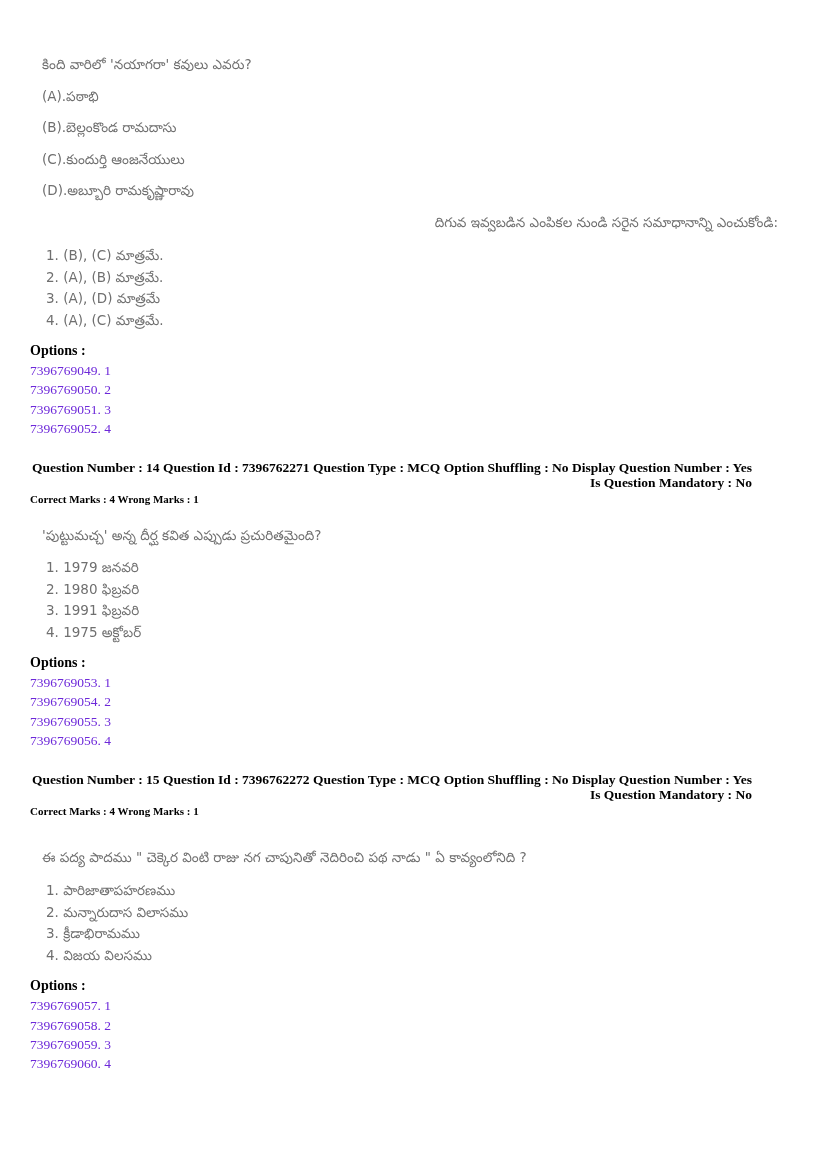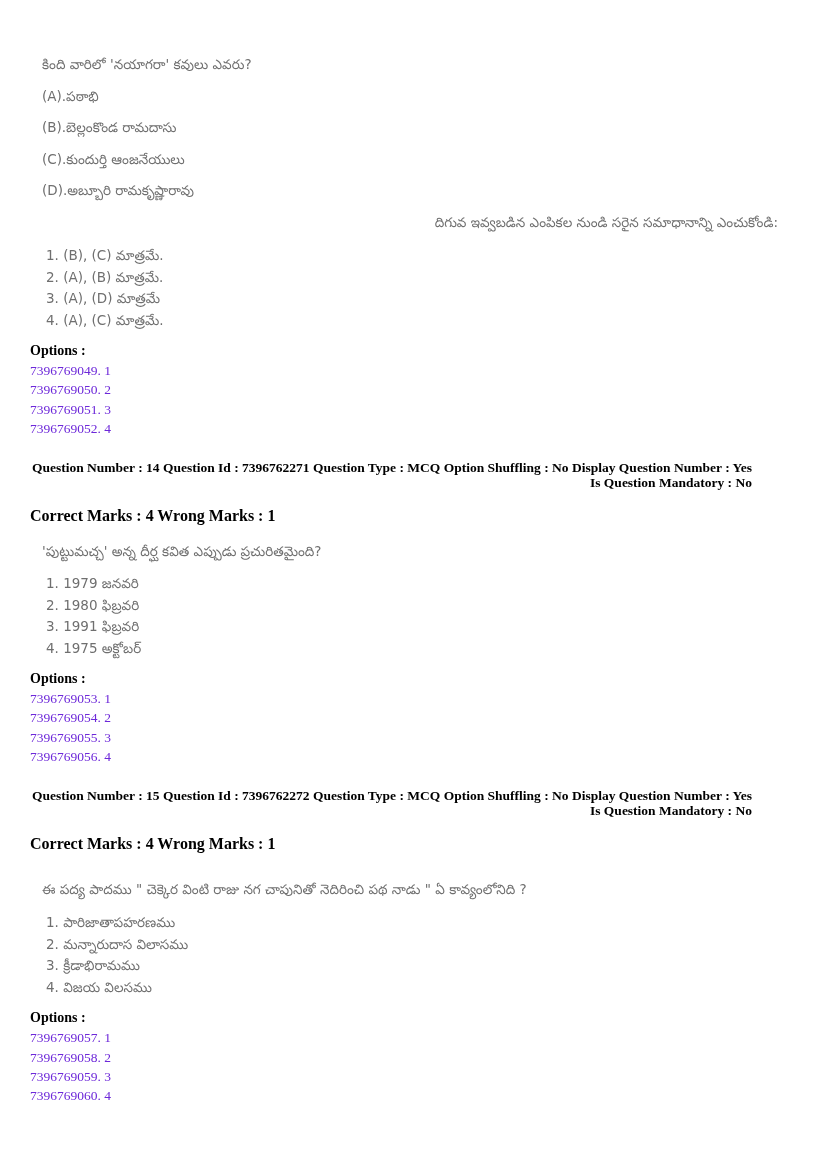--- a/index.html
+++ b/index.html
@@ -48,24 +48,24 @@
     margin-top: 22px;
     font-family: "Liberation Serif", serif;
     font-weight: bold;
     font-size: 13.5px;
     line-height: 15px;
     color: #000000;
     max-width: 722px;
     text-align: right;
   }
   .marks-line {
-    margin-top: 18px;
+    margin-top: 2px;
     font-family: "Liberation Serif", serif;
     font-weight: bold;
-    font-size: 16px;
+    font-size: 11px;
     line-height: 15px;
     color: #000000;
   }
   .q14-question { margin-top: 20px; }
   .q15-question { margin-top: 30px; }
   .after-marks-gap { margin-top: 13px; }
 </style>
 </head>
 <body>
 

